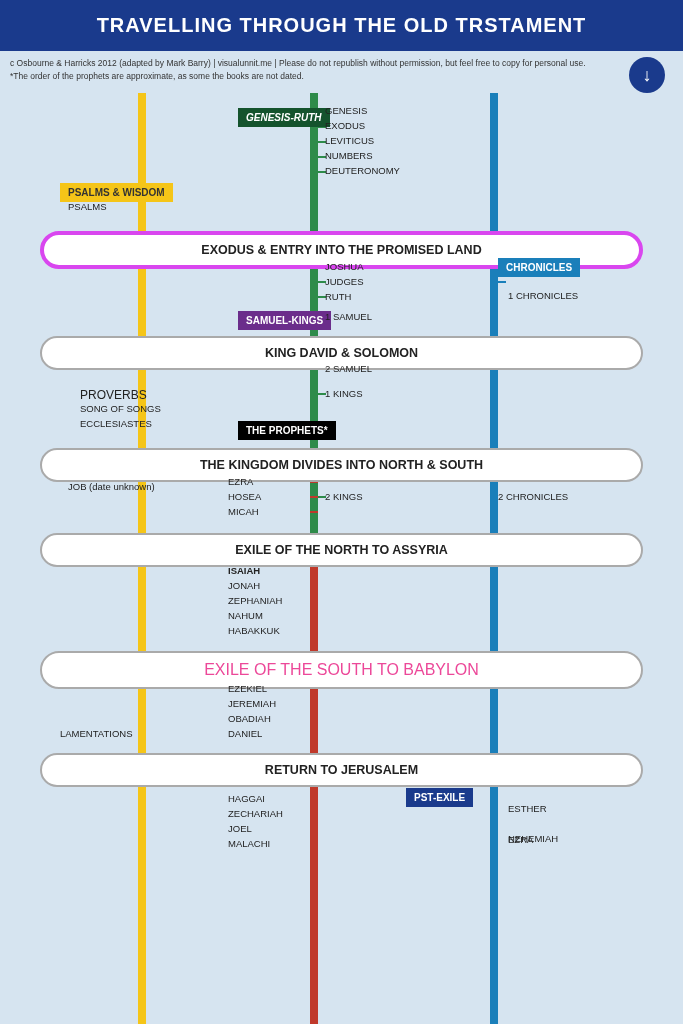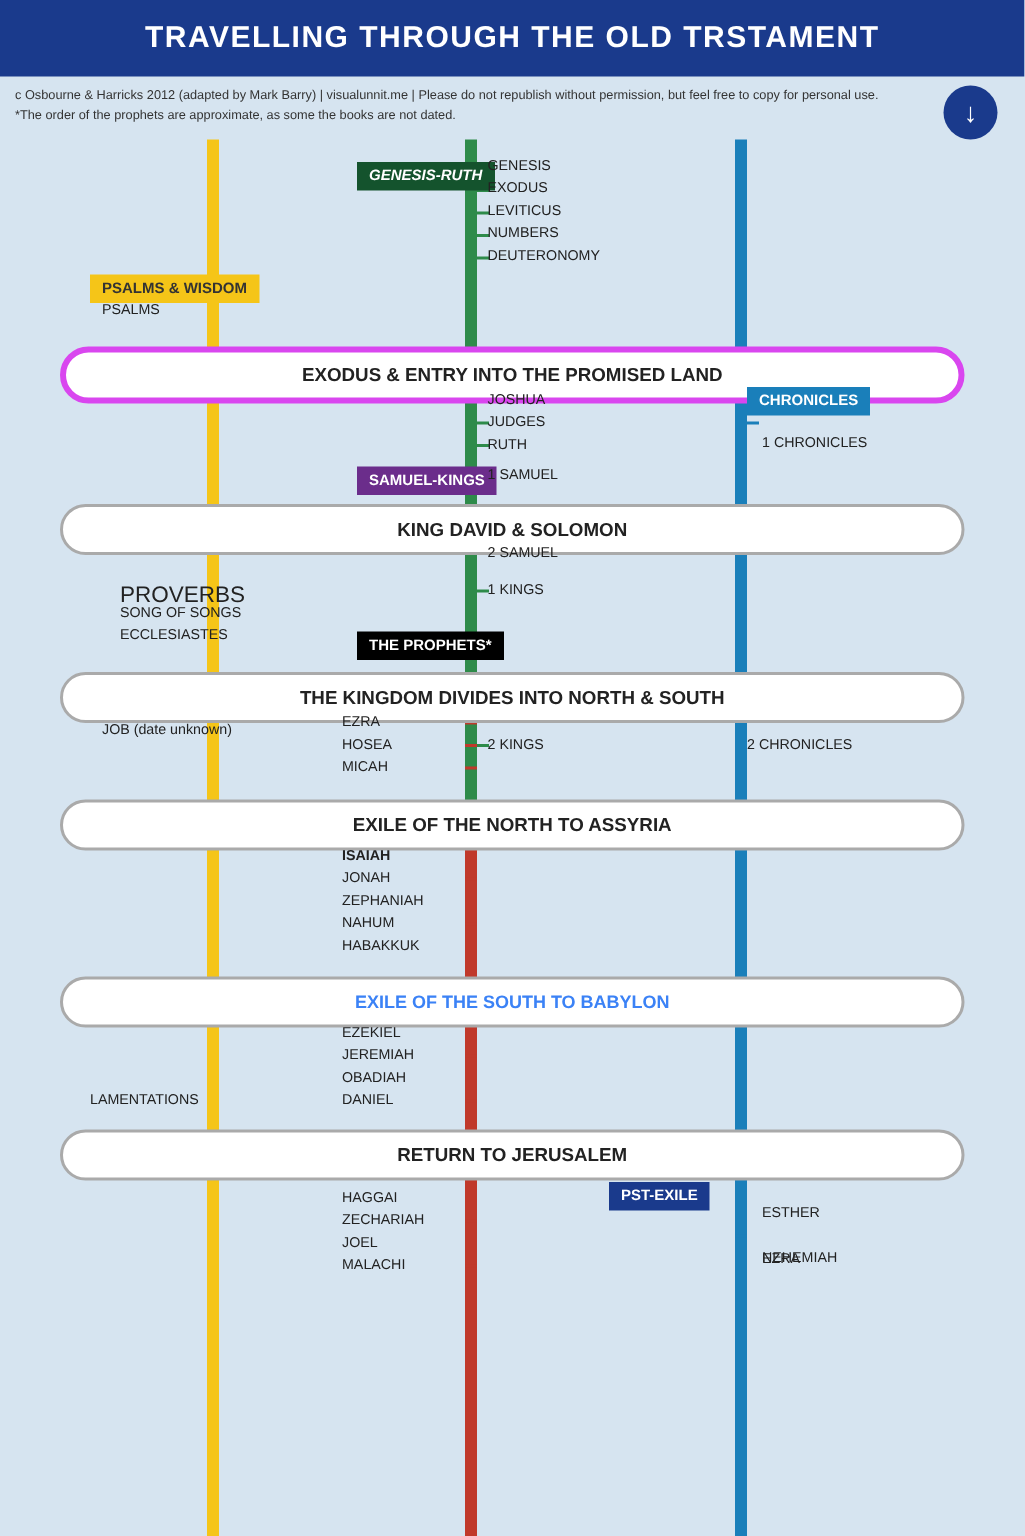--- a/index.html
+++ b/index.html
@@ -123,21 +123,21 @@
   <div style="position:absolute;top:243px;left:40px;right:40px;background:white;border-radius:20px;text-align:center;padding:8px 10px;font-weight:bold;font-size:12.5px;border:2px solid #aaa;color:#222;z-index:10;">
     <span>KING DAVID &amp; SOLOMON</span>
   </div>
 
   <div style="position:absolute;left:325px;top:270px;font-size:9.5px;color:#222;z-index:10;"><span>2 SAMUEL</span></div>
   <div style="position:absolute;left:325px;top:295px;font-size:9.5px;color:#222;z-index:10;"><span>1 KINGS</span></div>
 
   <div style="position:absolute;left:318px;top:275px;width:8px;height:2px;background:#2e8b4a;z-index:5;"></div>
   <div style="position:absolute;left:318px;top:300px;width:8px;height:2px;background:#2e8b4a;z-index:5;"></div>
 
-  <div style="position:absolute;left:80px;top:295px;font-size:15px;color:#222;z-index:10;"><span>PROVERBS</span></div>
+  <div style="position:absolute;left:80px;top:295px;font-size:12px;color:#222;z-index:10;"><span>PROVERBS</span></div>
   <div style="position:absolute;left:80px;top:310px;font-size:9.5px;color:#222;z-index:10;"><span>SONG OF SONGS</span></div>
   <div style="position:absolute;left:80px;top:325px;font-size:9.5px;color:#222;z-index:10;"><span>ECCLESIASTES</span></div>
 
   <div style="position:absolute;left:238px;top:328px;background:#000000;padding:4px 8px;font-size:10px;font-weight:bold;color:white;z-index:10;">
     <span>THE PROPHETS*</span>
   </div>
 
   <div style="position:absolute;top:355px;left:40px;right:40px;background:white;border-radius:20px;text-align:center;padding:8px 10px;font-weight:bold;font-size:12.5px;border:2px solid #aaa;color:#222;z-index:10;">
     <span>THE KINGDOM DIVIDES INTO NORTH &amp; SOUTH</span>
   </div>
@@ -167,21 +167,21 @@
   <div style="position:absolute;left:228px;top:502px;font-size:9.5px;color:#222;z-index:10;"><span>ZEPHANIAH</span></div>
   <div style="position:absolute;left:228px;top:517px;font-size:9.5px;color:#222;z-index:10;"><span>NAHUM</span></div>
   <div style="position:absolute;left:228px;top:532px;font-size:9.5px;color:#222;z-index:10;"><span>HABAKKUK</span></div>
 
   <div style="position:absolute;left:310px;top:477px;width:8px;height:2px;background:#c0392b;z-index:5;"></div>
   <div style="position:absolute;left:310px;top:492px;width:8px;height:2px;background:#c0392b;z-index:5;"></div>
   <div style="position:absolute;left:310px;top:507px;width:8px;height:2px;background:#c0392b;z-index:5;"></div>
   <div style="position:absolute;left:310px;top:522px;width:8px;height:2px;background:#c0392b;z-index:5;"></div>
   <div style="position:absolute;left:310px;top:537px;width:8px;height:2px;background:#c0392b;z-index:5;"></div>
 
-  <div style="position:absolute;top:558px;left:40px;right:40px;background:white;border-radius:20px;text-align:center;padding:8px 10px;font-weight:bold;font-size:12px;border:2px solid #aaa;color:#3b82f6;z-index:10;">
+  <div style="position:absolute;top:558px;left:40px;right:40px;background:white;border-radius:20px;text-align:center;padding:8px 10px;font-weight:normal;font-size:16px;border:2px solid #aaa;color:#ec4899;z-index:10;">
     <span>EXILE OF THE SOUTH TO BABYLON</span>
   </div>
 
   <div style="position:absolute;left:228px;top:590px;font-size:9.5px;color:#222;z-index:10;"><span>EZEKIEL</span></div>
   <div style="position:absolute;left:228px;top:605px;font-size:9.5px;color:#222;z-index:10;"><span>JEREMIAH</span></div>
   <div style="position:absolute;left:228px;top:620px;font-size:9.5px;color:#222;z-index:10;"><span>OBADIAH</span></div>
   <div style="position:absolute;left:228px;top:635px;font-size:9.5px;color:#222;z-index:10;"><span>DANIEL</span></div>
 
   <div style="position:absolute;left:310px;top:595px;width:8px;height:2px;background:#c0392b;z-index:5;"></div>
   <div style="position:absolute;left:310px;top:610px;width:8px;height:2px;background:#c0392b;z-index:5;"></div>

